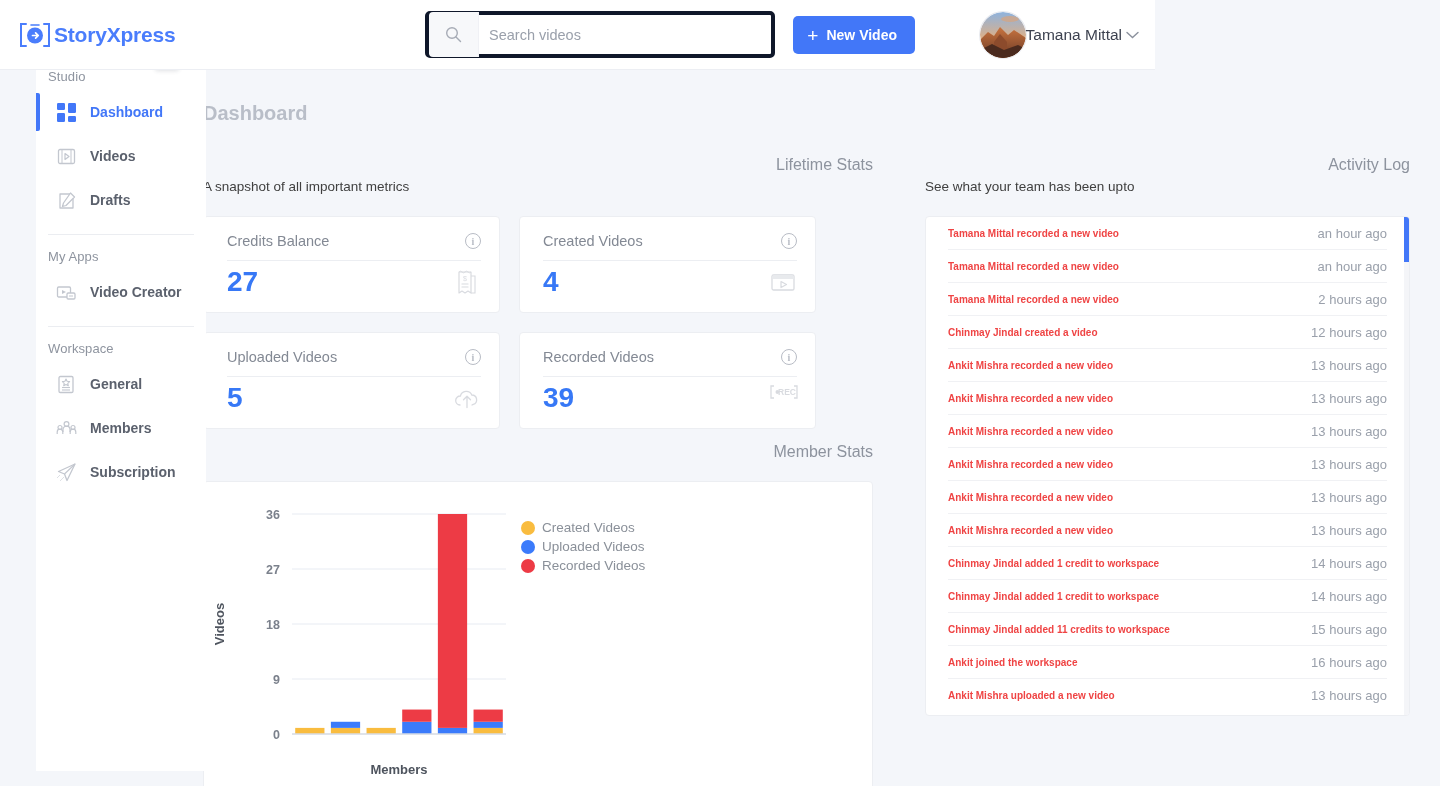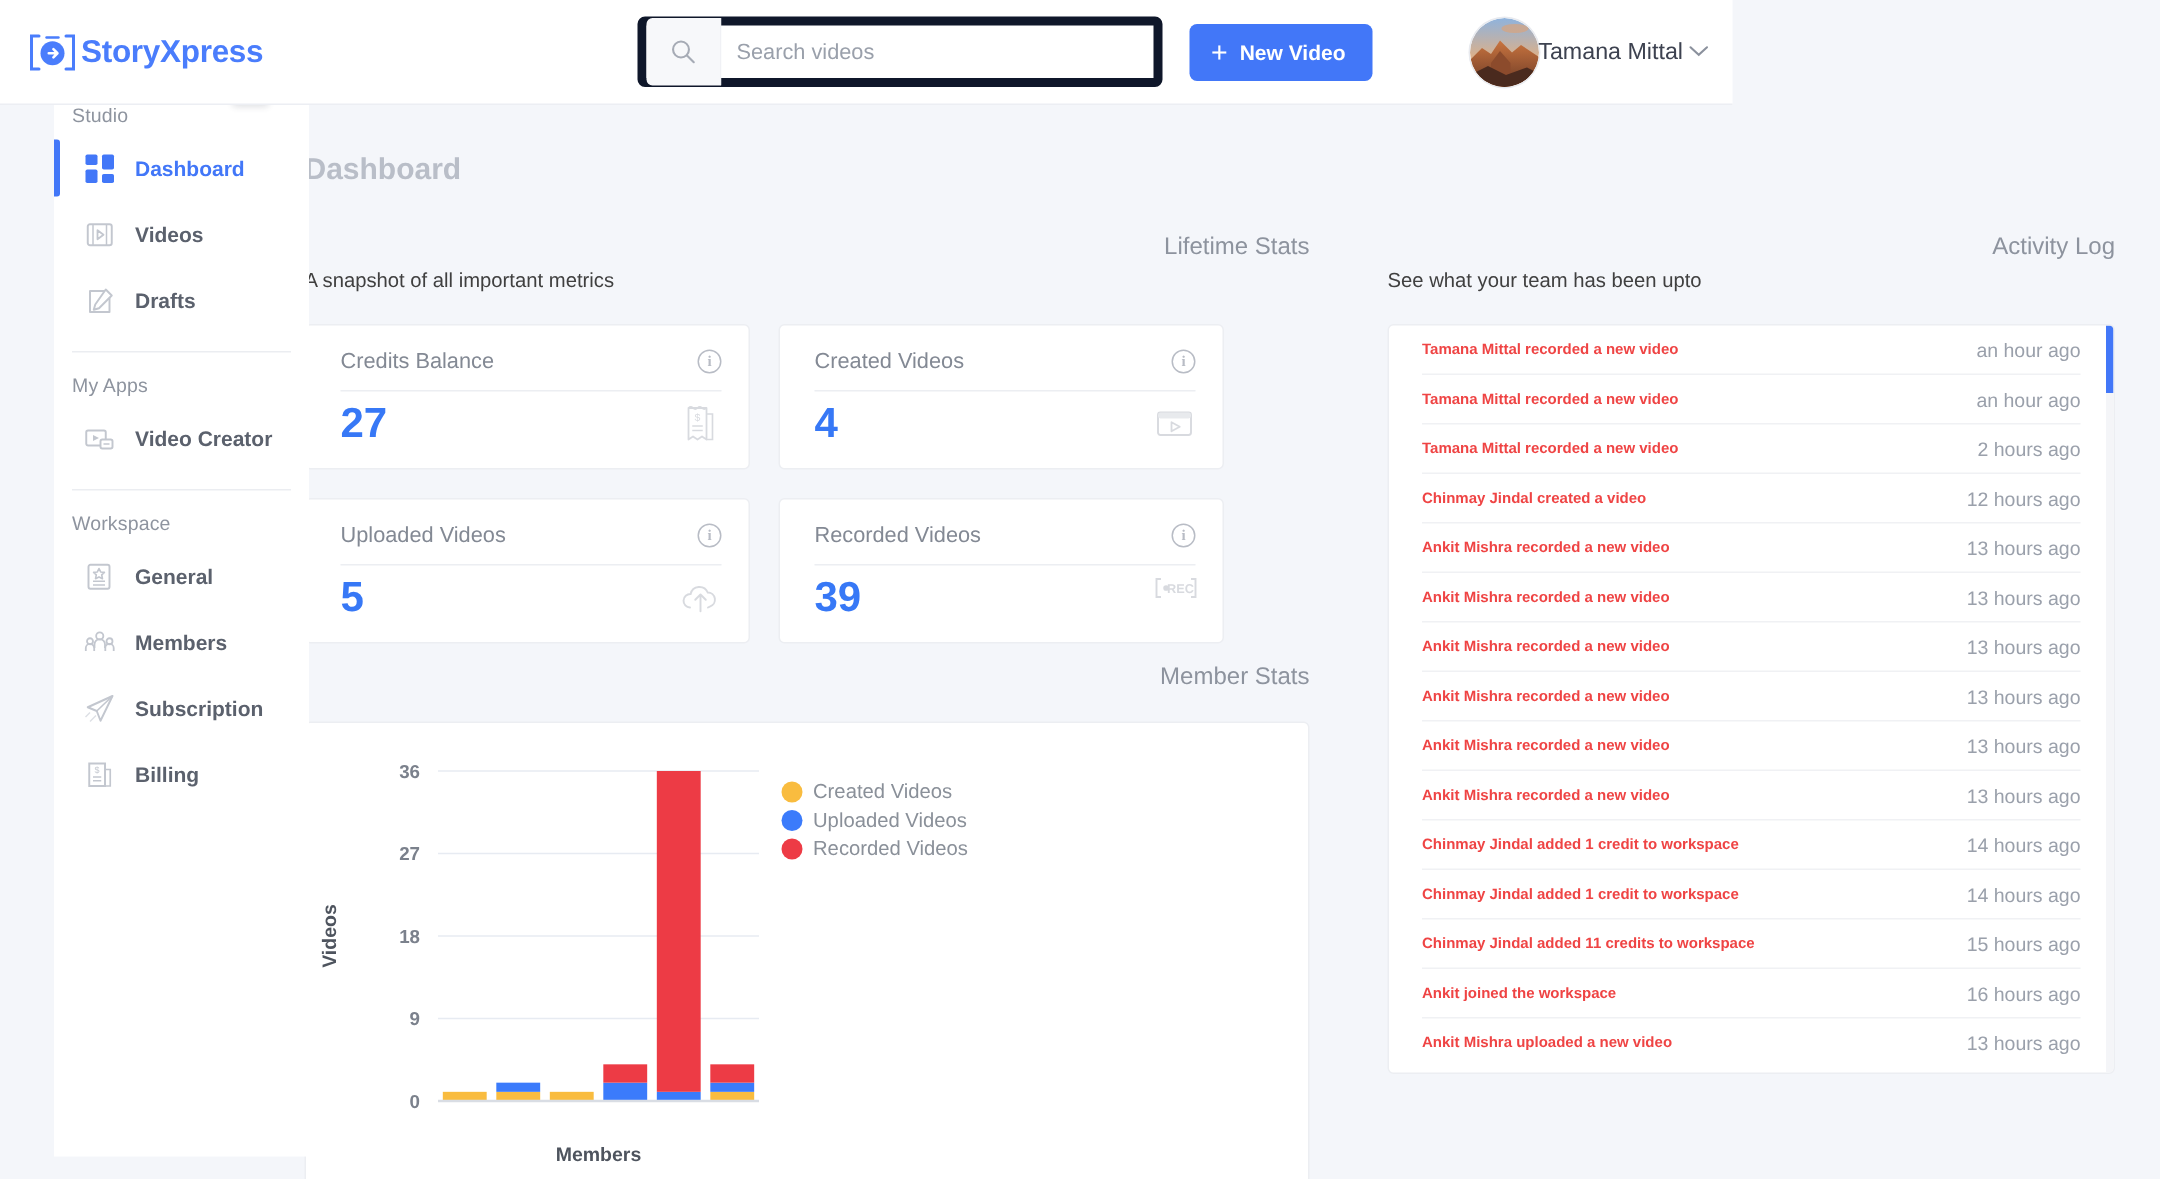--- a/index.html
+++ b/index.html
@@ -22,21 +22,21 @@
   .logo-mark { width: 34px; height: 30px; position: relative; }
   .logo-text {
     font-size: 21px; font-weight: 700; color: #4a7dfc;
     letter-spacing: -0.2px; margin-left: 2px;
   }
 
   .searchbox {
     position: absolute; left: 425px; top: 11px;
     width: 350px; height: 47px;
     background: #ffffff;
-    border: 6px solid #0f172a;
+    border: 4px solid #0f172a;
     border-radius: 5px;
     display: flex; align-items: center;
   }
   .search-icon-wrap {
     width: 50px; height: 45px; background: #f7f8fa;
     border-right: 1px solid #f0f1f5;
     display: flex; align-items: center; justify-content: center;
     border-radius: 4px 0 0 4px;
   }
   .search-input {
@@ -340,32 +340,20 @@
       <svg width="21" height="21" viewBox="0 0 21 21">
         <path d="M19 2 L2.5 9.5 L8.5 12 L11 18.5 Z" stroke="#c3c7cf" stroke-width="1.3" fill="none" stroke-linejoin="round"></path>
         <path d="M19 2 L8.5 12" stroke="#c3c7cf" stroke-width="1.1" fill="none"></path>
         <line x1="1" y1="16" x2="4" y2="13" stroke="#dde0e5" stroke-width="1"></line>
         <line x1="4" y1="19" x2="8" y2="15" stroke="#dde0e5" stroke-width="1"></line>
       </svg>
     </span>
     <span class="lbl">Subscription</span>
   </div>
 
-  <div class="side-item">
-    <span class="side-ico">
-      <svg width="21" height="21" viewBox="0 0 21 21">
-        <path d="M3.5 3 L14 3 L14 18 L3.5 18 Z" stroke="#c3c7cf" stroke-width="1.3" fill="none"></path>
-        <path d="M14 7 L17.5 7 L17.5 18 L14 18" stroke="#c3c7cf" stroke-width="1.1" fill="none"></path>
-        <text x="8.6" y="9" font-size="6" fill="#c3c7cf" text-anchor="middle" font-family="Liberation Sans, sans-serif">$</text>
-        <line x1="6" y1="12" x2="11.5" y2="12" stroke="#c3c7cf" stroke-width="1"></line>
-        <line x1="6" y1="14.5" x2="11.5" y2="14.5" stroke="#c3c7cf" stroke-width="1"></line>
-      </svg>
-    </span>
-    <span class="lbl">Billing</span>
-  </div>
 </div>
 
 <div class="collapse-btn">
   <span>
     <svg width="9" height="14" viewBox="0 0 9 14">
         <path d="M7 1 L2 7 L7 13" stroke="#3d4250" stroke-width="1.5" fill="none" stroke-linecap="round" stroke-linejoin="round"></path>
       </svg>
   </span>
 </div>
 

